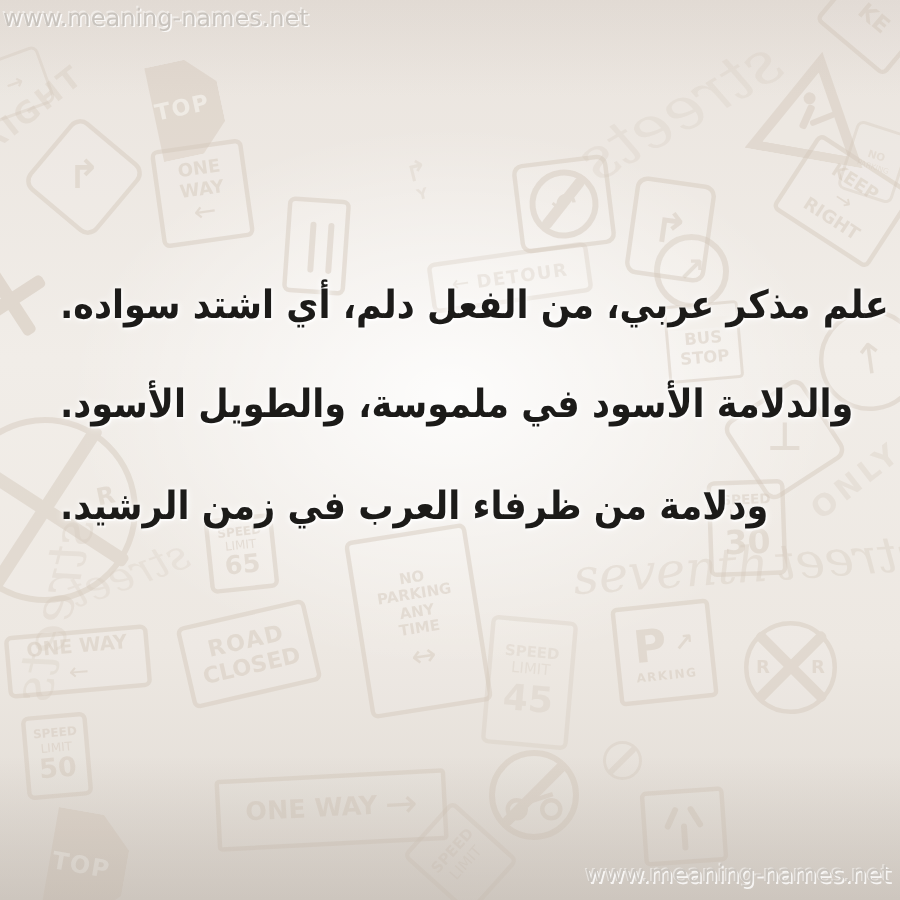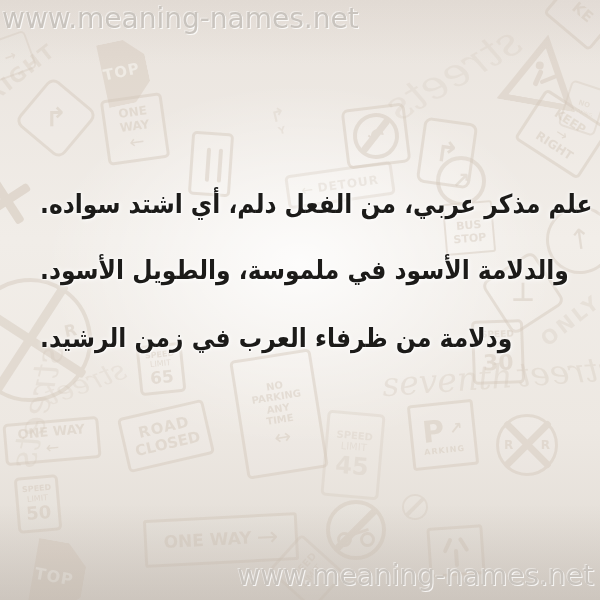--- a/index.html
+++ b/index.html
@@ -47,21 +47,21 @@
   .wk-arm{position:absolute;width:18px;height:4px;background:currentColor;left:39px;top:42px;transform:rotate(-32deg);border-radius:2px}
   .ut{position:absolute;width:4px;height:34px;background:currentColor;top:13px;border-radius:2px}
   .bk-w{position:absolute;width:15px;height:15px;border:3px solid currentColor;border-radius:50%;top:28px}
   .bk-f{position:absolute;width:20px;height:3px;background:currentColor;top:27px;left:19px;transform:rotate(-18deg)}
   .yf-stem{position:absolute;width:4px;height:18px;background:currentColor;left:50%;bottom:6px;margin-left:-2px;border-radius:2px}
   .yf-l{position:absolute;width:4px;height:16px;background:currentColor;left:15px;top:8px;transform:rotate(28deg);border-radius:2px}
   .yf-r{position:absolute;width:4px;height:16px;background:currentColor;right:15px;top:8px;transform:rotate(-28deg);border-radius:2px}
   .incir{position:relative;width:46px;height:46px;border:4px solid currentColor;border-radius:50%;display:flex;align-items:center;justify-content:center}
 
   
-  .wm{position:absolute;color:var(--c-watermark,#c9c4be);font-size:28px;z-index:3;
+  .wm{position:absolute;color:var(--c-watermark,#c9c4be);font-size:16px;z-index:3;
       text-shadow:1px 1px 0 rgba(255,255,255,.8),-1px -1px 0 rgba(255,255,255,.45)}
   .wm-top{left:2px;top:2px}
   .wm-bottom{right:6px;bottom:8px}
   .title{position:absolute;top:8px;left:0;width:100%;text-align:center;direction:rtl;
     font-size:36px;font-weight:bold;color:var(--c-title,#a44e37);z-index:4;
     text-shadow:-2px -2px 0 #fff,2px -2px 0 #fff,-2px 2px 0 #fff,2px 2px 0 #fff,
                 -3px 0 0 #fff,3px 0 0 #fff,0 -3px 0 #fff,0 3px 0 #fff,0 0 7px #fff}
   .line{position:absolute;left:40px;z-index:4;direction:rtl;white-space:nowrap;
     font-size:26px;font-weight:bold;color:var(--c-body,#1c1b19);
     transform:scaleX(.9);transform-origin:0 50%;

